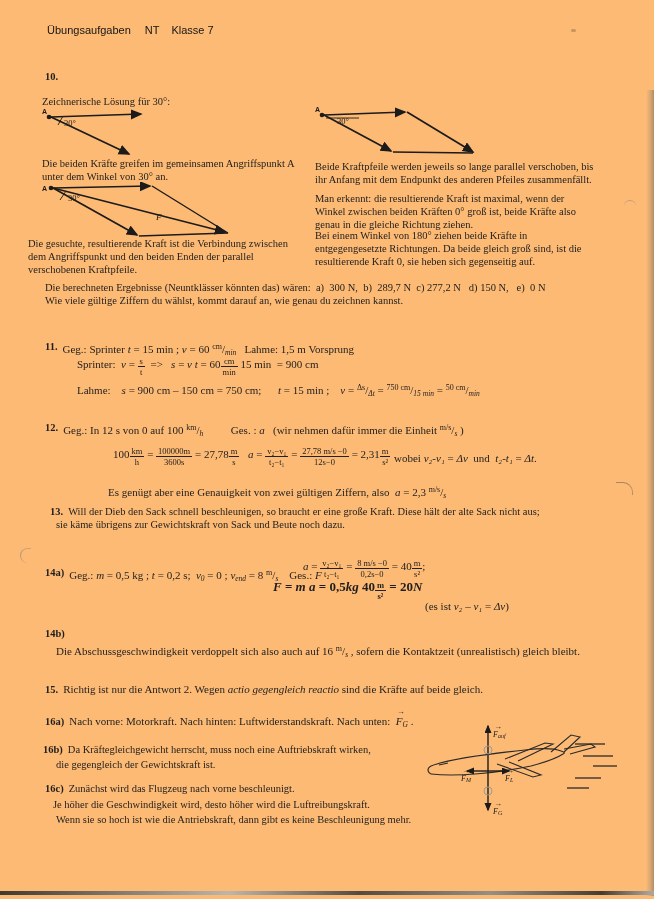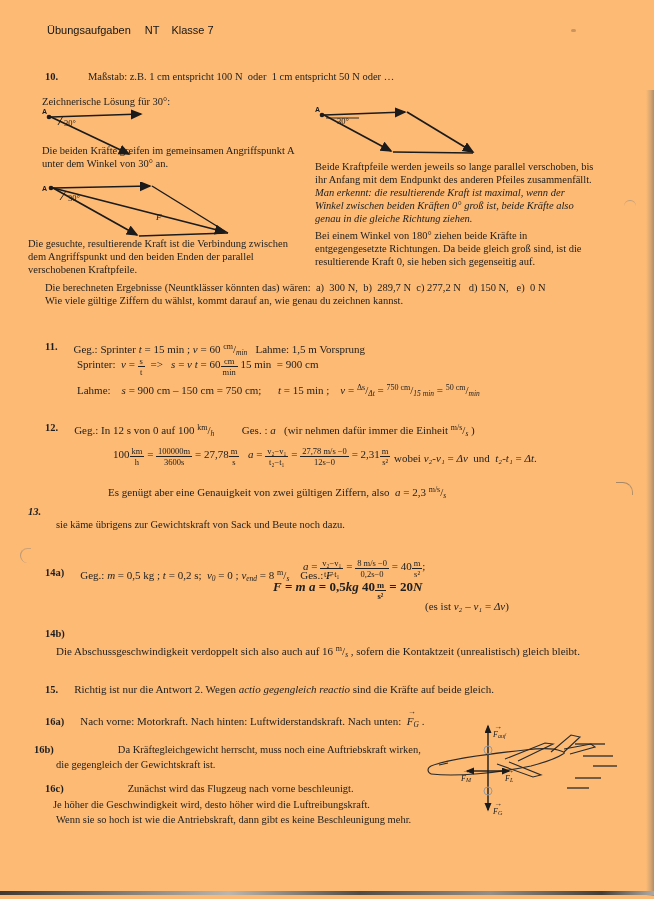--- a/index.html
+++ b/index.html
@@ -3,21 +3,21 @@
 <meta charset="utf-8">
 <style>
   html,body{margin:0;padding:0;background:#e8e8e8;}
   .page{position:relative;width:654px;height:899px;background:#fdba74;
         font-family:"Liberation Serif",serif;color:#1e1e1e;overflow:hidden;}
   .abs{position:absolute;}
   .txt{font-size:10.5px;line-height:13px;white-space:pre-wrap;}
   .one{white-space:pre;}
   .hdr{font-family:"Liberation Sans",sans-serif;font-size:11px;color:#151515;display:flex;}
   .itemline{display:flex;align-items:flex-start;}
-  .inum{font-weight:bold;white-space:pre;margin-right:16px;font-size:10.5px;line-height:13px;}
+  .inum{font-weight:bold;white-space:pre;margin-right:5px;font-size:10.5px;line-height:13px;}
   .inum10{width:43px;margin-right:0;}
   .frm{font-size:11px;line-height:13px;white-space:pre-wrap;}
   .frm i{font-style:italic;}
   .frac{display:inline-block;vertical-align:-0.65em;text-align:center;}
   .frac .fn{display:block;font-size:8.5px;line-height:10px;border-bottom:1px solid #222;padding:0 2px;}
   .frac .fd{display:block;font-size:8.5px;line-height:10px;padding:0 2px;}
   .ssf{white-space:nowrap;}
   .ssf sup{font-size:8px;vertical-align:0.5em;}
   .ssf sub{font-size:8px;vertical-align:-0.3em;}
   .frm sub{font-size:7.5px;vertical-align:-0.25em;font-style:italic;}
@@ -39,39 +39,38 @@
   <div class="abs hdr" style="left:47px;top:24px;">
     <span>Übungsaufgaben</span>
     <span style="width:14px"></span>
     <span>NT</span>
     <span style="width:12px"></span>
     <span>Klasse 7</span>
   </div>
 
   <div class="abs itemline" style="left:45px;top:70px;width:600px;">
     <span class="inum inum10">10.</span>
-    <span class="txt one">Maßstab: z.B. 1 cm entspricht 100 N  oder  1 cm entspricht 50 N oder …</span>
   </div>
   <div class="abs txt one" style="left:42px;top:95px;">Zeichnerische Lösung für 30°:</div>
 
   <svg class="abs" style="left:42px;top:106px;" width="270" height="54">
     <defs>
         <marker id="ar1" markerWidth="8" markerHeight="8" refX="6" refY="3" orient="auto">
           <path d="M0,0L7,3L0,6Z" fill="#1b1b1b"></path>
         </marker>
       </defs>
     <circle cx="7" cy="11" r="2.3" fill="#1b1b1b"></circle>
     <text x="0" y="8" class="svgtxtA">A</text>
     <line x1="9" y1="11" x2="99" y2="8" stroke="#1b1b1b" stroke-width="1.7" marker-end="url(#ar1)"></line>
     <line x1="9" y1="11" x2="87" y2="48" stroke="#1b1b1b" stroke-width="1.7" marker-end="url(#ar1)"></line>
     <line x1="21" y1="10" x2="16" y2="19" stroke="#1b1b1b" stroke-width="0.9"></line>
     <text x="22" y="20" class="svgtxtAng">30°</text>
   </svg>
 
-  <div class="abs txt" style="left:42px;top:144px;width:290px;">Die beiden Kräfte greifen im gemeinsamen Angriffspunkt A
+  <div class="abs txt" style="left:42px;top:157px;width:290px;">Die beiden Kräfte greifen im gemeinsamen Angriffspunkt A
 unter dem Winkel von 30° an.</div>
 
   <svg class="abs" style="left:42px;top:182px;" width="300" height="60">
     <defs>
         <marker id="ar2" markerWidth="8" markerHeight="8" refX="6" refY="3" orient="auto">
           <path d="M0,0L7,3L0,6Z" fill="#1b1b1b"></path>
         </marker>
       </defs>
     <circle cx="9" cy="6" r="2.3" fill="#1b1b1b"></circle>
     <text x="0" y="9" class="svgtxtA">A</text>
@@ -100,21 +99,21 @@
     <line x1="9" y1="11" x2="90" y2="8" stroke="#1b1b1b" stroke-width="1.7" marker-end="url(#ar3)"></line>
     <line x1="9" y1="11" x2="76" y2="47" stroke="#1b1b1b" stroke-width="1.7" marker-end="url(#ar3)"></line>
     <line x1="92" y1="8" x2="158" y2="48" stroke="#1b1b1b" stroke-width="1.7" marker-end="url(#ar3)"></line>
     <line x1="78" y1="48" x2="158" y2="49" stroke="#1b1b1b" stroke-width="1.4"></line>
     <line x1="11" y1="14" x2="44" y2="14" stroke="#1b1b1b" stroke-width="0.9"></line>
     <text x="22" y="20" class="svgtxtAng">30°</text>
   </svg>
 
   <div class="abs txt" style="left:315px;top:160px;width:330px;">Beide Kraftpfeile werden jeweils so lange parallel verschoben, bis
 ihr Anfang mit dem Endpunkt des anderen Pfeiles zusammenfällt.</div>
-  <div class="abs txt" style="left:315px;top:186px;width:330px;font-style:italic;">Man erkennt: die resultierende Kraft ist maximal, wenn der
+  <div class="abs txt" style="left:315px;top:192px;width:330px;">Man erkennt: die resultierende Kraft ist maximal, wenn der
 Winkel zwischen beiden Kräften 0° groß ist, beide Kräfte also
 genau in die gleiche Richtung ziehen.</div>
   <div class="abs txt" style="left:315px;top:229px;width:330px;">Bei einem Winkel von 180° ziehen beide Kräfte in
 entgegengesetzte Richtungen. Da beide gleich groß sind, ist die
 resultierende Kraft 0, sie heben sich gegenseitig auf.</div>
 
   <div class="abs txt one" style="left:45px;top:281px;">Die berechneten Ergebnisse (Neuntklässer könnten das) wären:  a)  300 N,  b)  289,7 N  c) 277,2 N   d) 150 N,   e)  0 N</div>
   <div class="abs txt one" style="left:45px;top:294px;">Wie viele gültige Ziffern du wählst, kommt darauf an, wie genau du zeichnen kannst.</div>
 
   <div class="abs itemline" style="left:45px;top:340px;">
@@ -126,22 +125,23 @@
 
   <div class="abs itemline" style="left:45px;top:421px;">
     <span class="inum">12.</span>
     <span class="frm">Geg.: In 12 s von 0 auf 100 <span class="ssf"><sup>km</sup>/<sub>h</sub></span>          Ges. : <i>a</i>   (wir nehmen dafür immer die Einheit <span class="ssf"><sup>m/s</sup>/<sub>s</sub></span> )</span>
   </div>
   <div class="abs frm" style="left:113px;top:446px;">100<span class="frac"><span class="fn">km</span><span class="fd">h</span></span> = <span class="frac"><span class="fn">100000m</span><span class="fd">3600s</span></span> = 27,78<span class="frac"><span class="fn">m</span><span class="fd">s</span></span></div>
   <div class="abs frm" style="left:248px;top:446px;"><i>a</i> = <span class="frac"><span class="fn">v₂−v₁</span><span class="fd">t₂−t₁</span></span> = <span class="frac"><span class="fn">27,78 m/s −0</span><span class="fd">12s−0</span></span> = 2,31<span class="frac"><span class="fn">m</span><span class="fd">s²</span></span></div>
   <div class="abs frm" style="left:378px;top:452px;margin-left:16px;">wobei <i>v₂-v₁</i> = <i>Δv</i>  und  <i>t₂-t₁</i> = <i>Δt</i>.</div>
   <div class="abs frm" style="left:108px;top:483px;">Es genügt aber eine Genauigkeit von zwei gültigen Ziffern, also  <i>a</i> = 2,3 <span class="ssf"><sup>m/s</sup>/<sub>s</sub></span></div>
 
-  <div class="abs itemline" style="left:28px;top:505px;width:600px;font-style:italic;">
+  <div class="abs itemline" style="left:50px;top:505px;width:600px;">
     <span class="inum">13.</span>
+    <span class="txt one">Will der Dieb den Sack schnell beschleunigen, so braucht er eine große Kraft. Diese hält der alte Sack nicht aus;</span>
   </div>
   <div class="abs txt one" style="left:56px;top:518px;">sie käme übrigens zur Gewichtskraft von Sack und Beute noch dazu.</div>
 
   <div class="abs itemline" style="left:45px;top:566px;">
     <span class="inum">14a)</span>
     <span class="frm">Geg.: <i>m</i> = 0,5 kg ; <i>t</i> = 0,2 s;  <i>v</i><sub>0</sub> = 0 ; <i>v</i><sub>end</sub> = 8 <span class="ssf"><sup>m</sup>/<sub>s</sub></span>    Ges.: <i>F</i></span>
   </div>
   <div class="abs frm" style="left:303px;top:558px;"><i>a</i> = <span class="frac"><span class="fn">v₂−v₁</span><span class="fd">t₂−t₁</span></span> = <span class="frac"><span class="fn">8 m/s −0</span><span class="fd">0,2s−0</span></span> = 40<span class="frac"><span class="fn">m</span><span class="fd">s²</span></span>;</div>
   <div class="abs frm bigf" style="left:273px;top:580px;"><i>F</i> = <i>m a</i> = 0,5<i>kg</i> 40<span class="frac"><span class="fn">m</span><span class="fd">s²</span></span> = 20<i>N</i></div>
   <div class="abs frm" style="left:425px;top:600px;">(es ist <i>v₂ – v₁</i> = <i>Δv</i>)</div>
@@ -154,27 +154,27 @@
   <div class="abs itemline" style="left:45px;top:683px;">
     <span class="inum">15.</span>
     <span class="frm">Richtig ist nur die Antwort 2. Wegen <i>actio gegengleich reactio</i> sind die Kräfte auf beide gleich.</span>
   </div>
 
   <div class="abs itemline" style="left:45px;top:715px;">
     <span class="inum">16a)</span>
     <span class="frm">Nach vorne: Motorkraft. Nach hinten: Luftwiderstandskraft. Nach unten:  <span class="vec"><span class="vec-arr">→</span>F</span><sub>G</sub> .</span>
   </div>
 
-  <div class="abs itemline" style="left:34px;top:743px;gap:48px;">
+  <div class="abs itemline" style="left:43px;top:743px;">
     <span class="inum">16b)</span>
     <span class="txt one">Da Kräftegleichgewicht herrscht, muss noch eine Auftriebskraft wirken,</span>
   </div>
   <div class="abs txt one" style="left:56px;top:758px;">die gegengleich der Gewichtskraft ist.</div>
 
-  <div class="abs itemline" style="left:45px;top:782px;gap:48px;">
+  <div class="abs itemline" style="left:45px;top:782px;">
     <span class="inum">16c)</span>
     <span class="txt one">Zunächst wird das Flugzeug nach vorne beschleunigt.</span>
   </div>
   <div class="abs txt one" style="left:56px;top:813px;">Wenn sie so hoch ist wie die Antriebskraft, dann gibt es keine Beschleunigung mehr.</div>
   <div class="abs txt one" style="left:53px;top:798px;">Je höher die Geschwindigkeit wird, desto höher wird die Luftreibungskraft.</div>
 
   <div class="abs" style="left:425px;top:710px;width:230px;height:115px;">
     <svg width="230" height="115">
       <defs>
           <marker id="arp" markerWidth="7" markerHeight="7" refX="5" refY="2.5" orient="auto">

